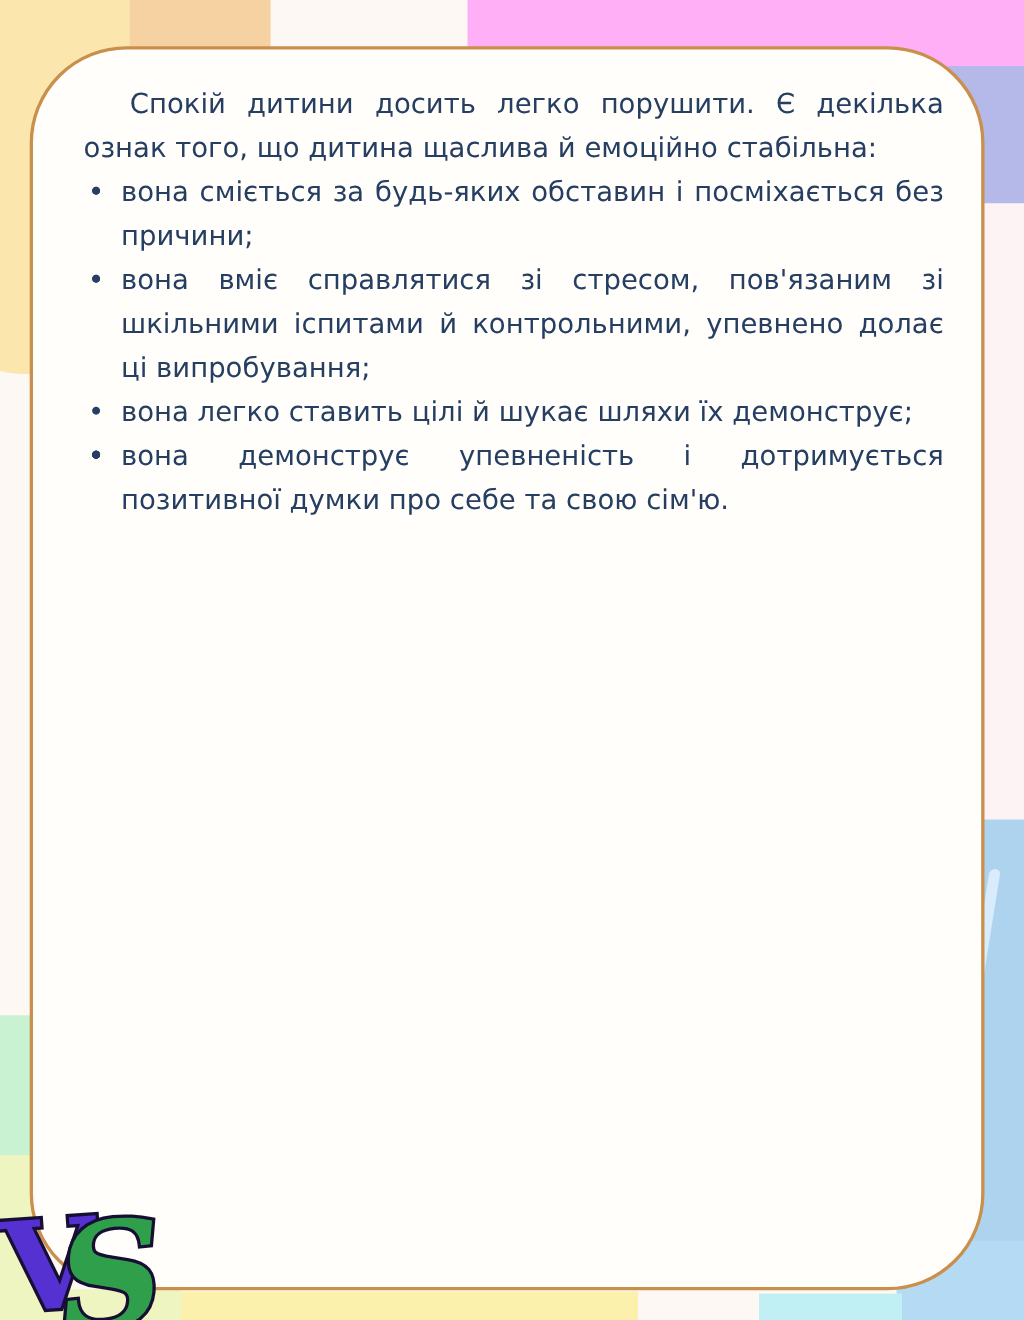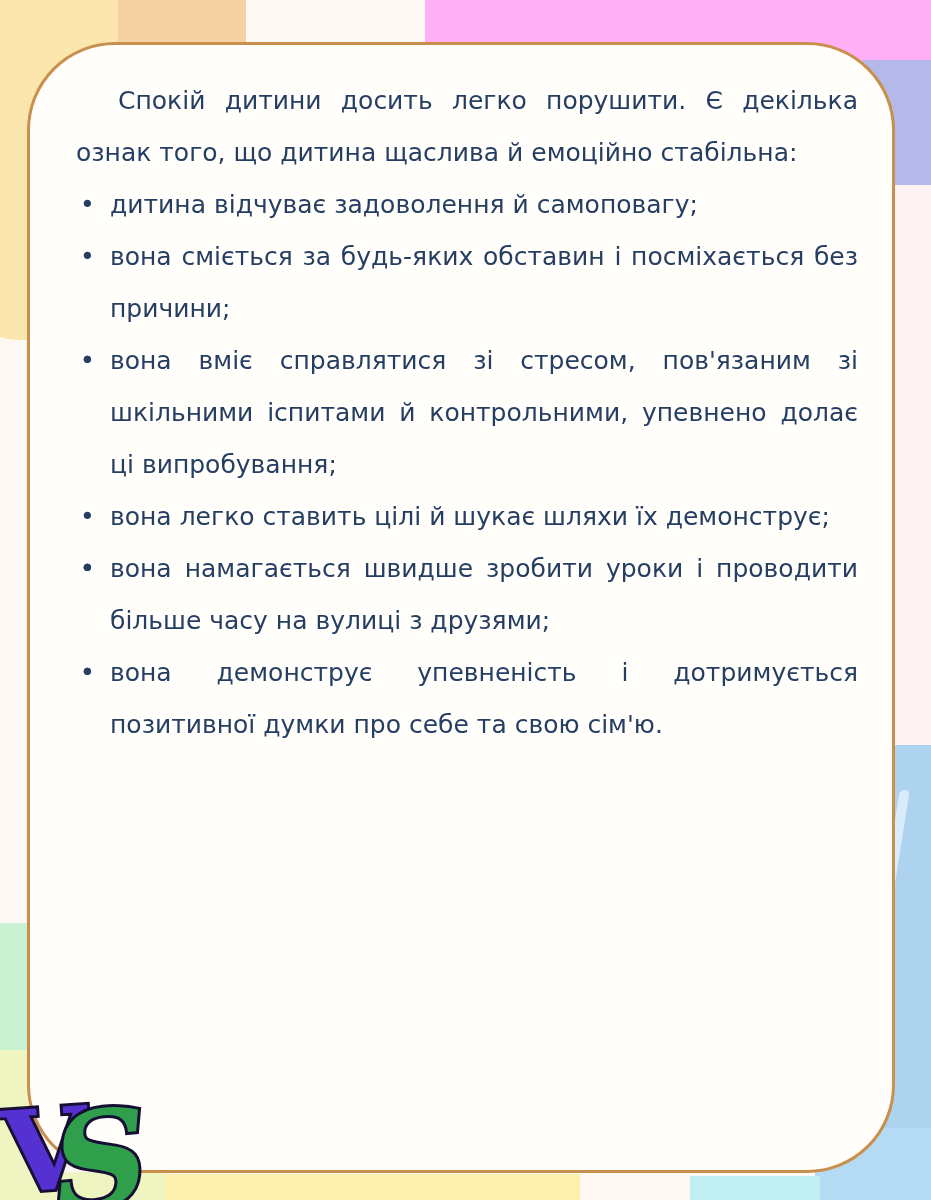--- a/index.html
+++ b/index.html
@@ -25,21 +25,21 @@
   .bg-left-yellowgreen-foot{left:0;top:1172px;width:165px;height:28px;background:#eef5c1;}
   
   .card{
     position:absolute;left:27px;top:42px;width:868px;height:1131px;
     box-sizing:border-box;border:3px solid #c9904d;border-radius:88px;
     background:#fffefa;
   }
   .card-content{
     box-sizing:border-box;width:100%;height:100%;
     padding:30px 34px 0 46px;overflow:hidden;
-    color:#253e62;font-size:25px;line-height:52px;font-weight:500;
+    color:#253e62;font-size:25px;line-height:40px;font-weight:500;
   }
   p.para{margin:0;text-align:justify;text-indent:42px;}
   ul.signs{list-style:none;margin:0;padding:0;}
   ul.signs li{position:relative;padding-left:34px;text-align:justify;margin:0;}
   ul.signs .dot{position:absolute;left:4px;top:0;text-indent:0;}
   
   .logo{position:absolute;left:0px;top:1068px;width:170px;height:132px;}
   .logo svg{overflow:visible;}
 </style>
 </head>
@@ -56,28 +56,28 @@
 <div class="shape bg-bottom-cyan"></div>
 <div class="shape bg-bottom-yellow"></div>
 <div class="shape bg-left-mint"></div>
 <div class="shape bg-left-yellowgreen"></div>
 <div class="shape bg-left-yellowgreen-foot"></div>
 
 <div class="card">
   <div class="card-content">
     <p class="para">Спокій дитини досить легко порушити. Є декілька ознак того, що дитина щаслива й емоційно стабільна:</p>
     <ul class="signs">
-      <li><span class="dot">•</span><span class="li-text">дитина відчуває задоволення й самоповагу;</span></li>
+      <li><span class="dot">•</span></li>
       <li><span class="dot">•</span><span class="li-text">вона сміється за будь-яких обставин і посміхається без причини;</span></li>
       <li><span class="dot">•</span></li>
       <li><span class="dot">•</span><span class="li-text">вона вміє справлятися зі стресом, пов'язаним зі шкільними іспитами й контрольними, упевнено долає ці випробування;</span></li>
       <li><span class="dot">•</span><span class="li-text">вона легко ставить цілі й шукає шляхи їх демонструє;</span></li>
       <li><span class="dot">•</span></li>
       <li><span class="dot">•</span></li>
-      <li><span class="dot">•</span><span class="li-text">вона намагається швидше зробити уроки і проводити більше часу на вулиці з друзями;</span></li>
+      <li><span class="dot">•</span></li>
       <li><span class="dot">•</span></li>
       <li><span class="dot">•</span><span class="li-text">вона демонструє упевненість і дотримується позитивної думки про себе та свою сім'ю.</span></li>
     </ul>
   </div>
 </div>
 
 <div class="logo">
   <svg width="170" height="132" viewBox="0 0 170 132" xmlns="http://www.w3.org/2000/svg">
     <g font-family="DejaVu Serif, Liberation Serif, serif" font-weight="bold">
       <text x="2" y="122" font-size="112" fill="#5631d1" stroke="#170f33" stroke-width="6" paint-order="stroke" transform="rotate(-4 40 90)">V</text>

